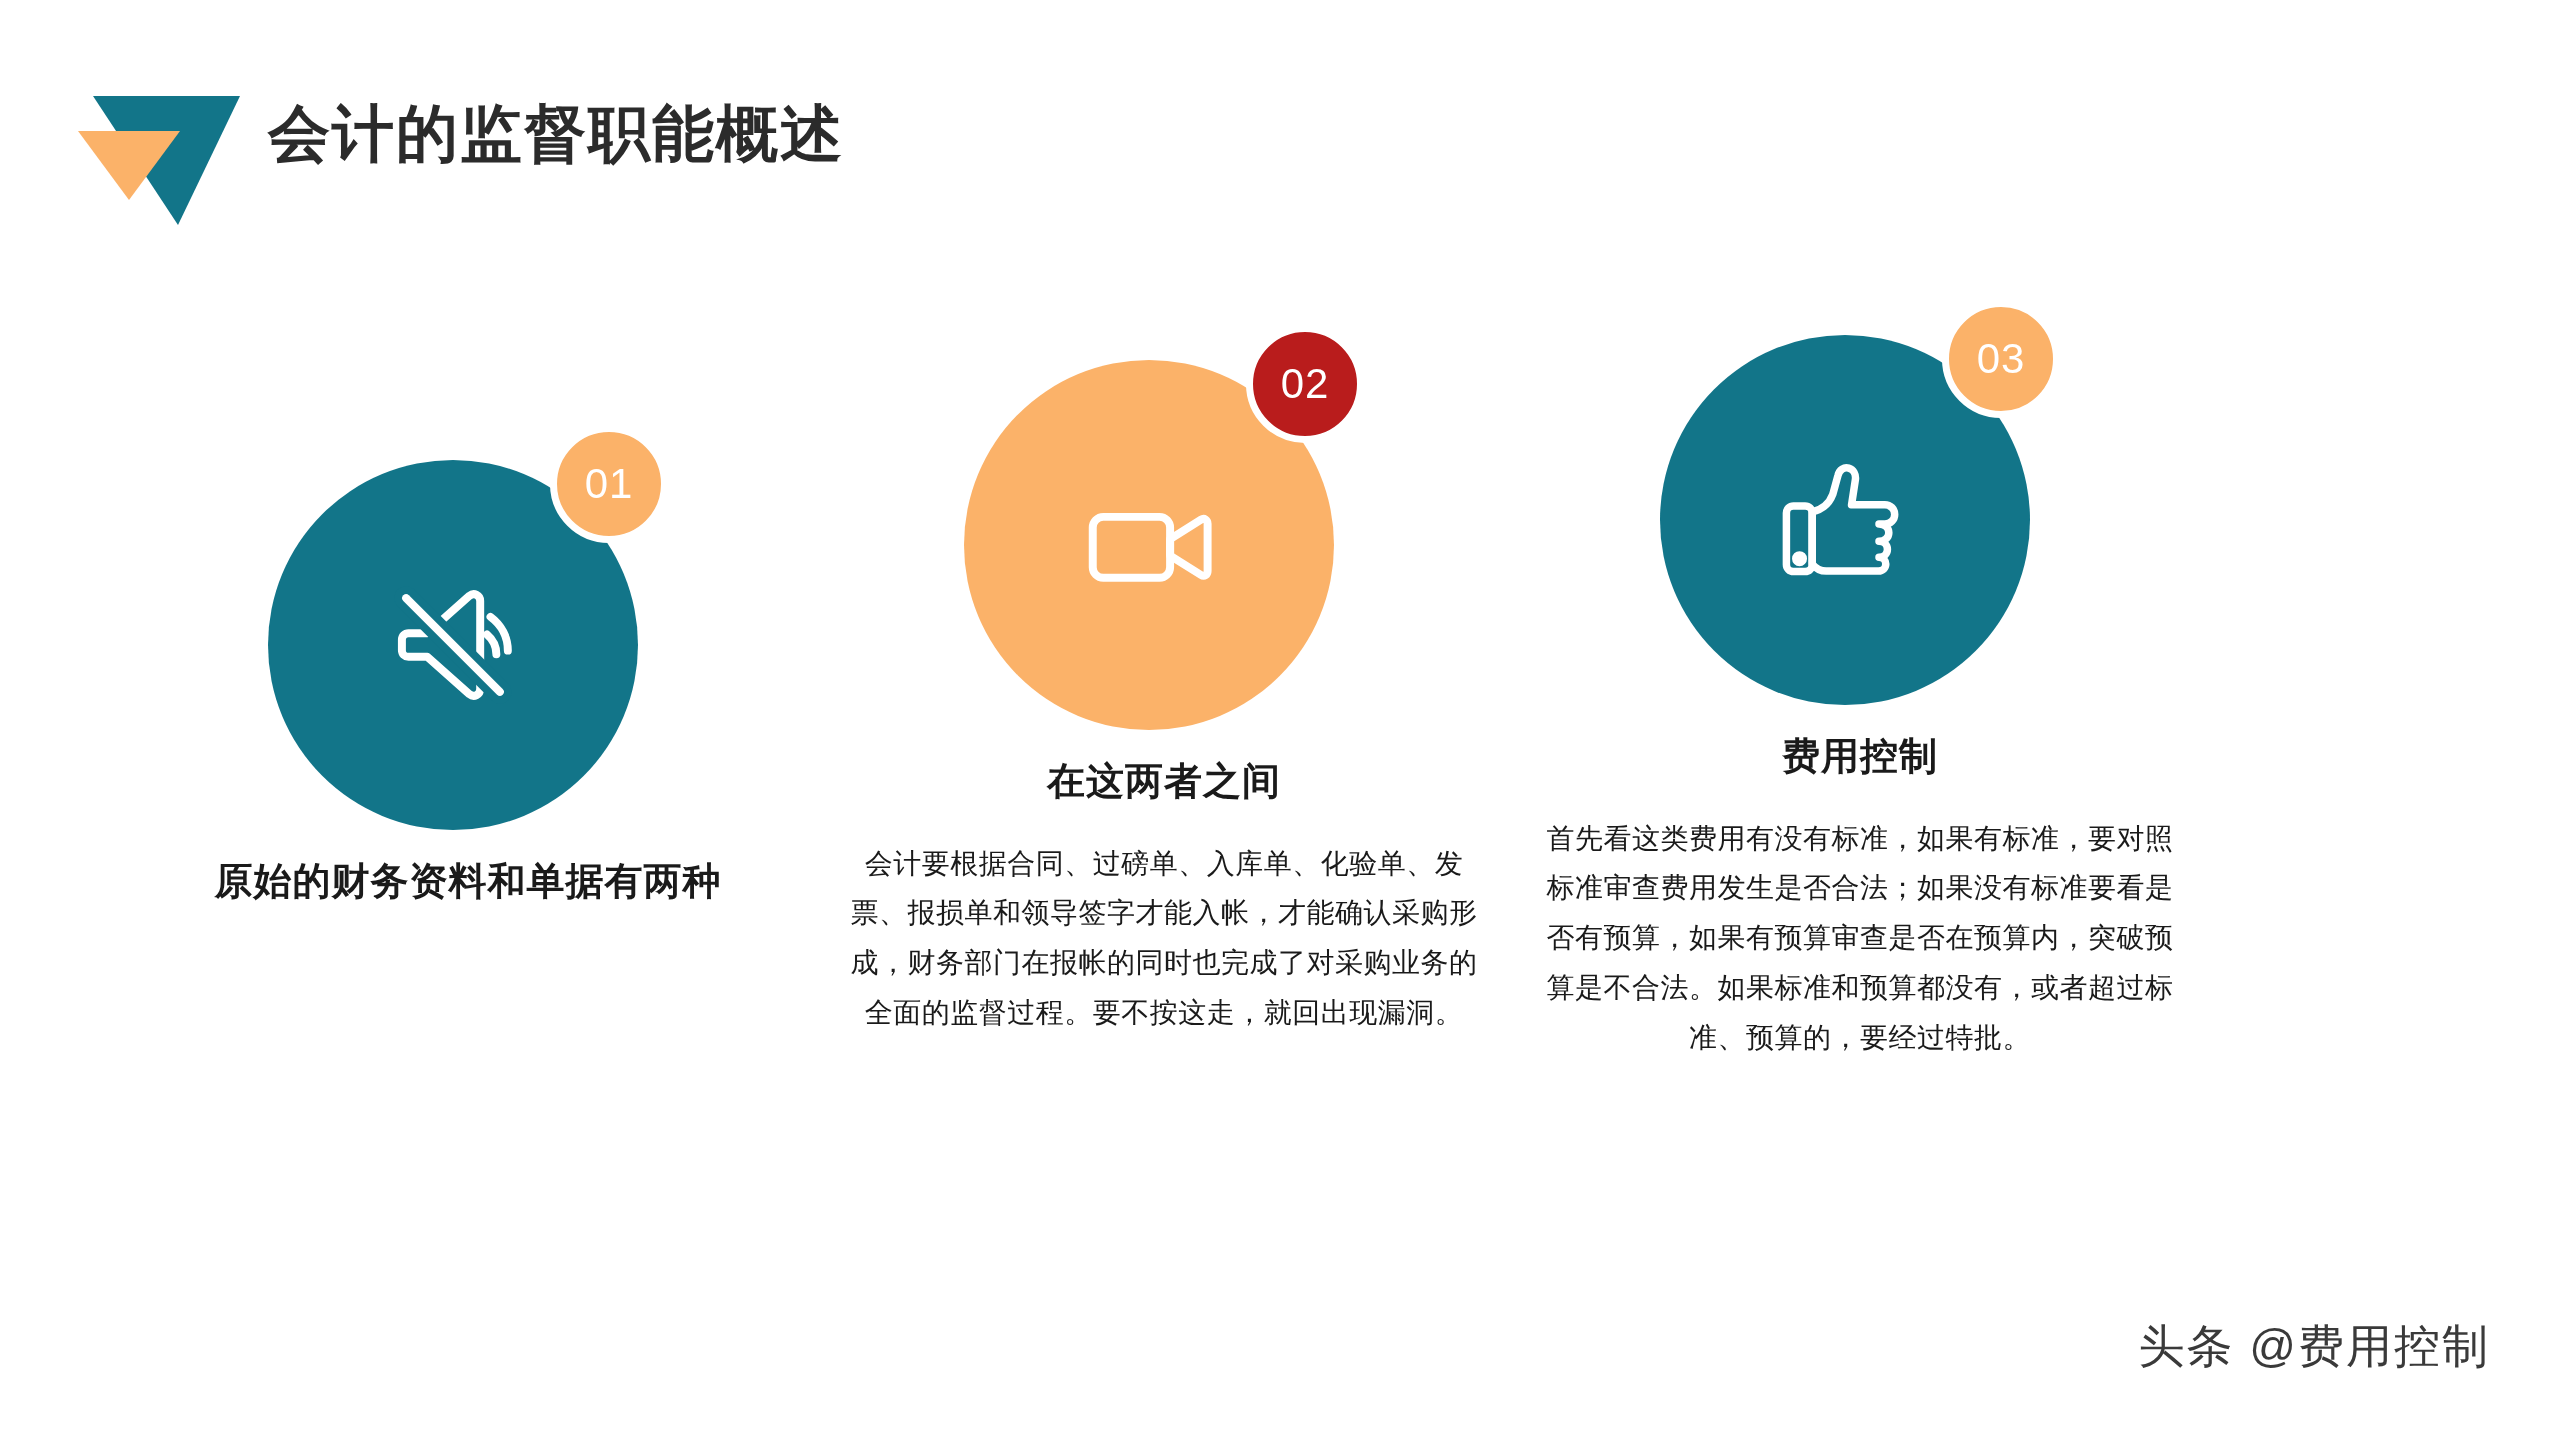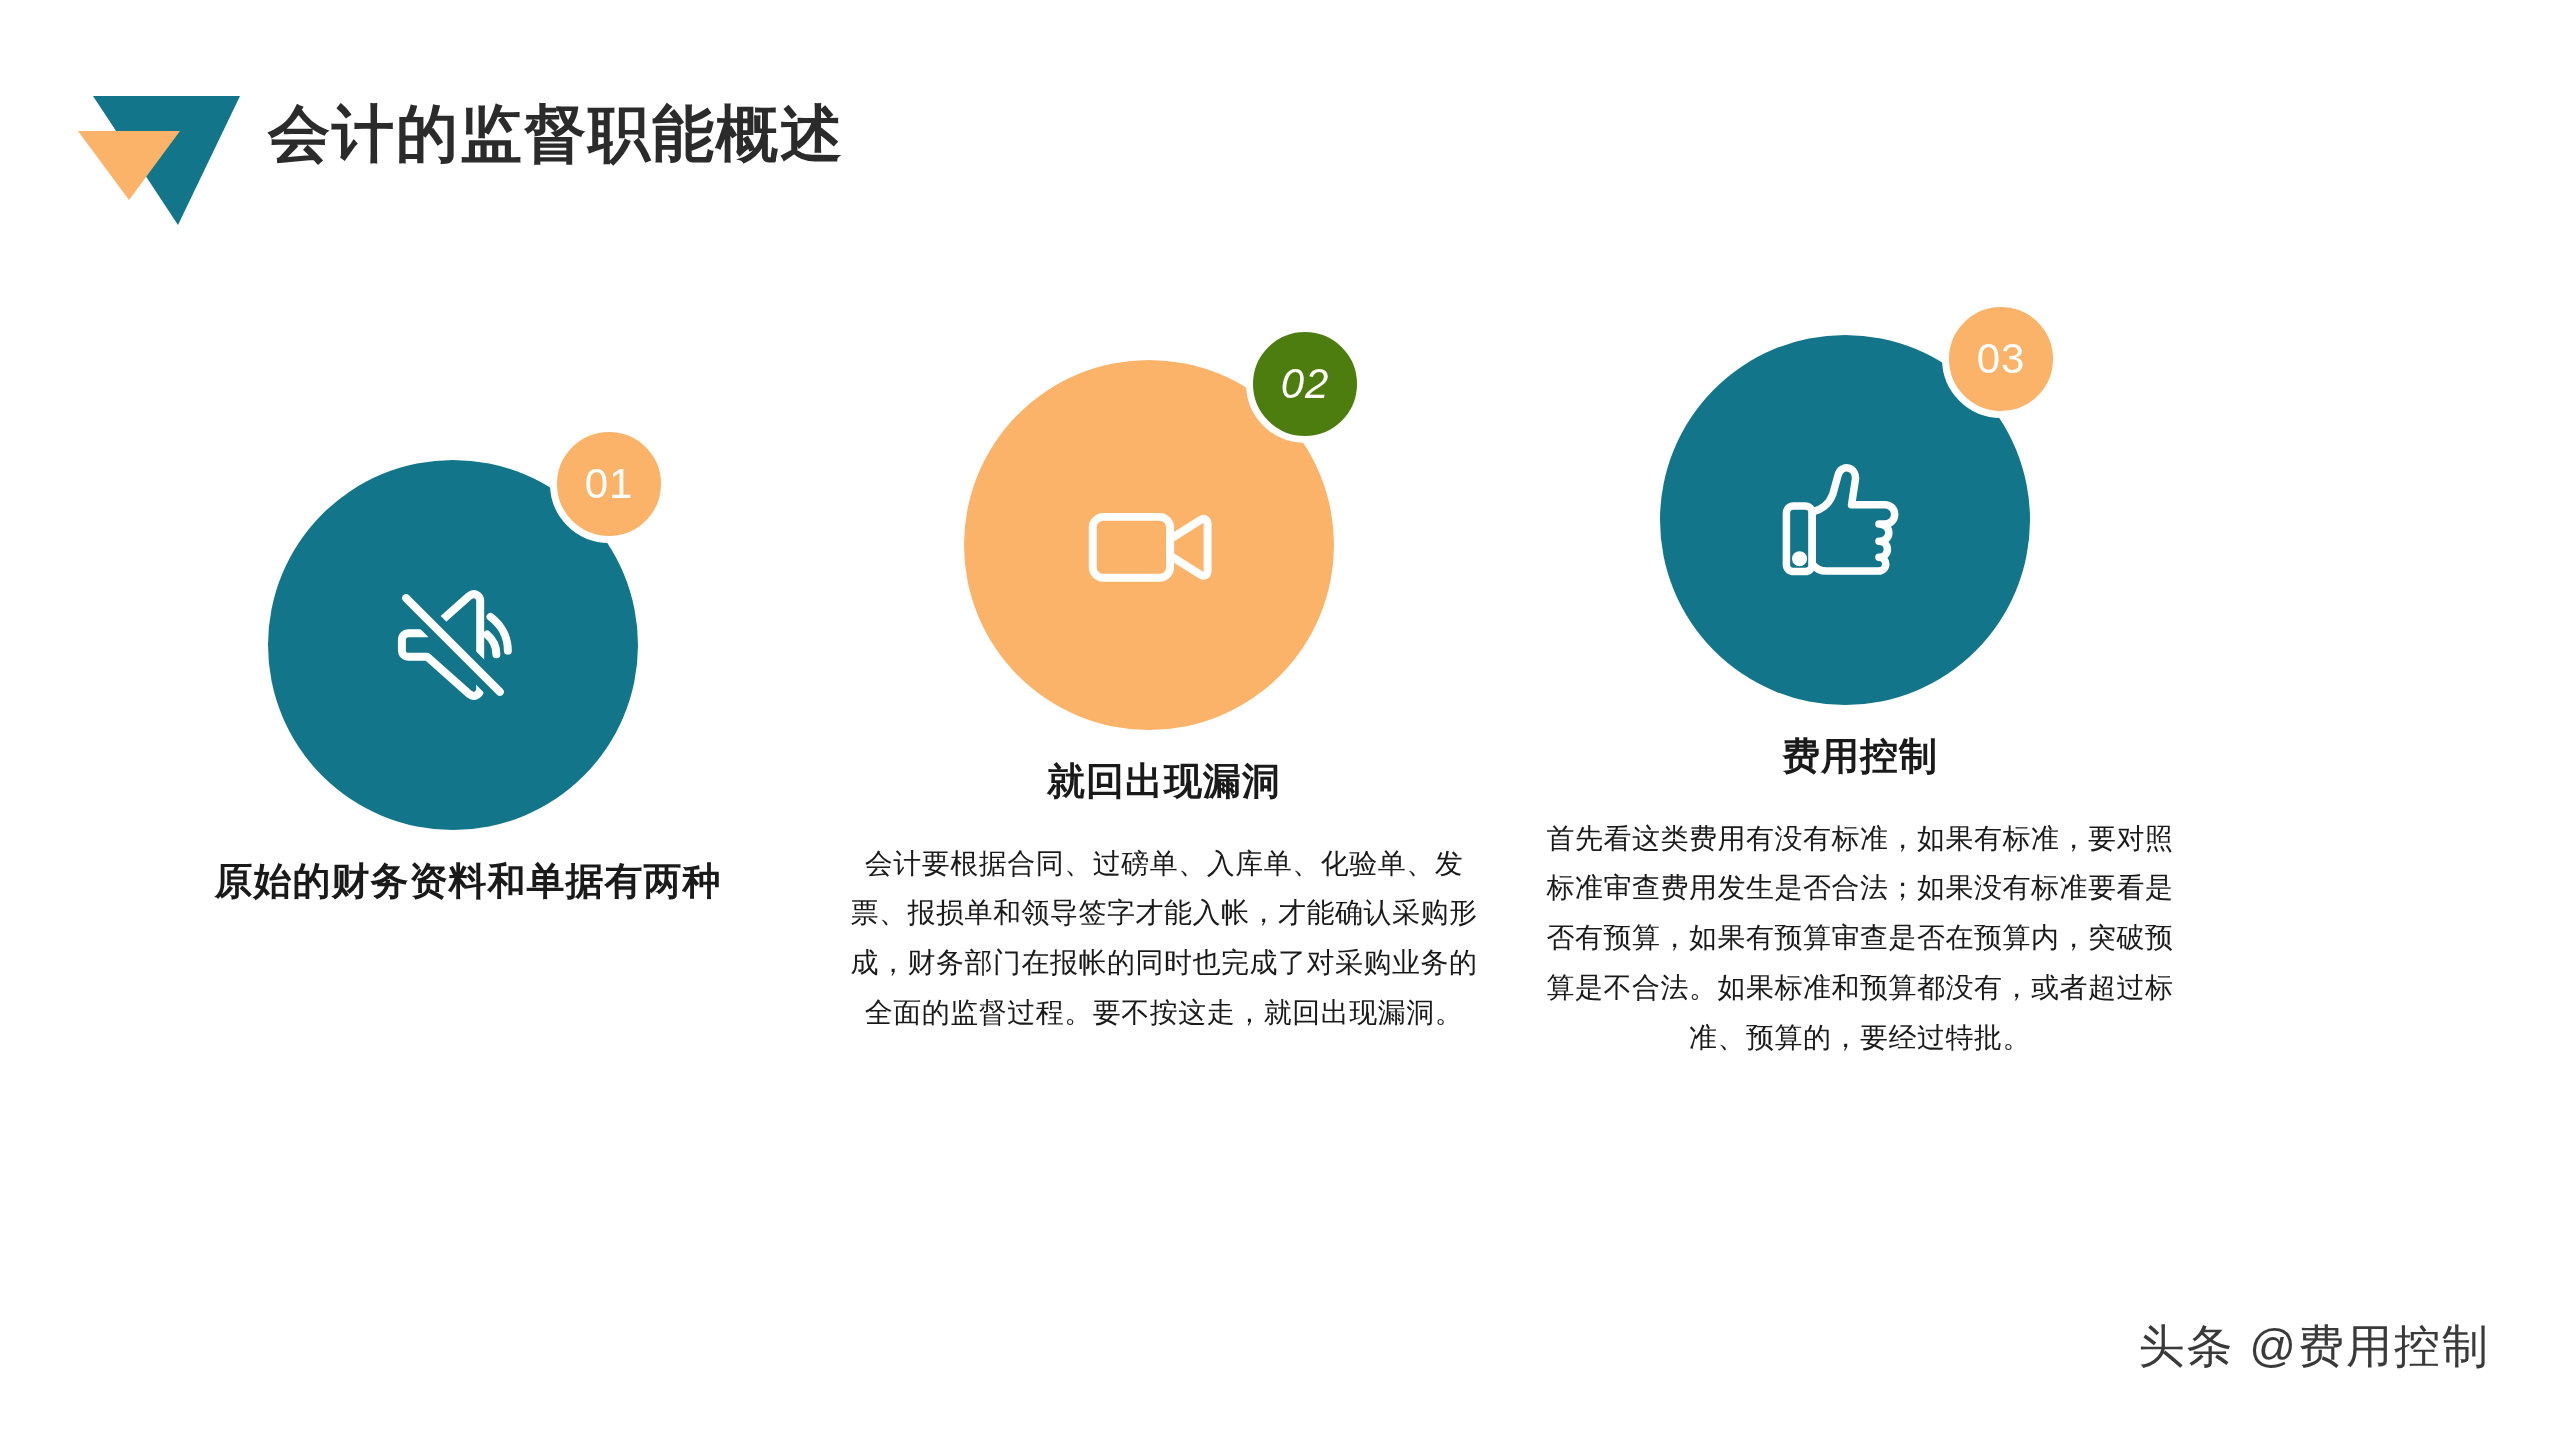--- a/index.html
+++ b/index.html
@@ -42,21 +42,21 @@
   .big-circle.orange { background:#fbb269; }
   .badge {
     position:absolute; right:0; top:0;
     width:118px; height:118px; border-radius:50%;
     display:flex; align-items:center; justify-content:center;
     color:#ffffff; font-size:42px; letter-spacing:1px;
     border:7px solid #ffffff;
     font-family:"Liberation Sans","DejaVu Sans",sans-serif;
   }
   .badge.orange { background:#fbb269; }
-  .badge.teal   { background:#4d7c0f;font-style:italic; }
+  .badge.teal   { background:#b91c1c; }
   .icon-holder { width:150px; height:150px; display:flex; align-items:center; justify-content:center; }
   .icon-holder svg { width:100%; height:100%; }
 
   
   .col-heading {
     font-size:38px; font-weight:bold; color:#1a1a1a;
     text-align:center; letter-spacing:1px; margin-bottom:34px;
     line-height:1.2;
     font-family:Liberation Serif, serif;
   }
@@ -129,21 +129,21 @@
                 <rect x="8" y="20" width="33" height="26" rx="4.5"></rect>
                 <path d="M41 29.5 L54.2 21.2 C55.6 20.3 57 21.3 57 22.9
                          L57 43.1 C57 44.7 55.6 45.7 54.2 44.8 L41 36.5 Z"></path>
               </g>
             </svg>
           </div>
         </div>
         <div class="badge teal">02</div>
       </div>
 
-      <div class="col-heading">就回出现漏洞</div>
+      <div class="col-heading">在这两者之间</div>
       <div class="col-body">会计要根据合同、过磅单、入库单、化验单、发票、报损单和领导签字才能入帐，才能确认采购形成，财务部门在报帐的同时也完成了对采购业务的全面的监督过程。要不按这走，就回出现漏洞。</div>
     </div>
 
     <div class="column">
 
       <div class="circle-wrap">
         <div class="big-circle teal">
           <div class="icon-holder">
             <svg viewBox="0 0 64 64" aria-hidden="true">
               <g fill="none" stroke="#ffffff" stroke-width="3.2" stroke-linecap="round" stroke-linejoin="round">

